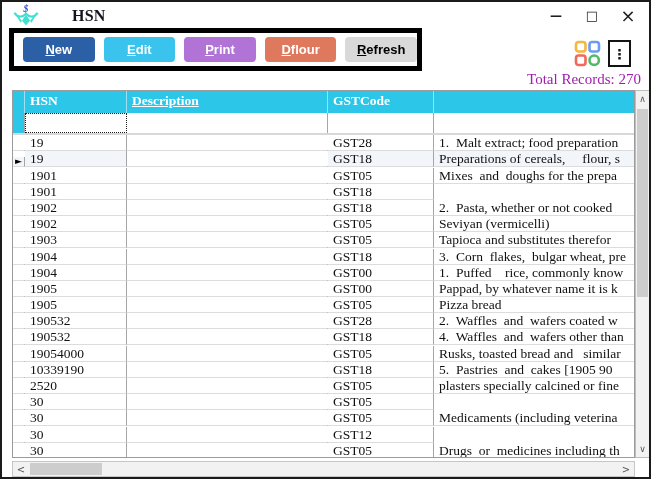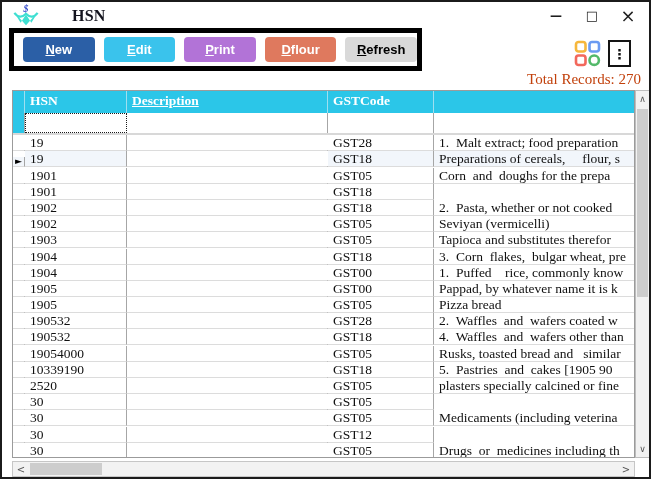--- a/index.html
+++ b/index.html
@@ -36,21 +36,21 @@
   .btn-delete { background:#df795e; color:#fff; }
   .btn-refresh{ background:#d9d9d9; color:#000; }
   .mn { text-decoration:underline; }
   
   .cat-icon { position:absolute; top:38px; right:48px; width:27px; height:27px; cursor:pointer; }
   .kebab-btn {
     position:absolute; top:38px; right:18px; width:23px; height:27px;
     border:2px solid #141414; background:#fff; display:flex; align-items:center; justify-content:center;
     font-family:"DejaVu Sans", sans-serif; font-size:14px; font-weight:bold; color:#111; cursor:pointer;
   }
-  .total-records { position:absolute; top:69px; right:8px; font-size:15px; color:#c2410c; }
+  .total-records { position:absolute; top:69px; right:8px; font-size:15px; color:#a21caf; }
   
   .grid { position:absolute; left:10px; top:88px; width:638px; height:382px; font-size:13.5px; }
   .grid-main { position:absolute; left:0; top:0; width:623px; height:368px; border:1px solid #9b9b9b; background:#fff; overflow:hidden; }
   .grid-header { display:flex; height:22px; background:#2bc6e8; }
   .hcell { color:#fff; font-weight:bold; padding:2px 0 0 5px; border-right:1px solid #9fdff0; white-space:pre; overflow:hidden; }
   .filter-row { display:flex; height:20px; background:#fff; }
   .fcell { border-right:1px solid #a6a6a6; background:#fff; }
   .filter-hsn { border:1.5px dotted #1a1a1a; }
   .row-sep { height:2px; background:#d8d8d8; }
   .grid-row { display:flex; height:16.2px;align-items:flex-end; }
@@ -175,21 +175,21 @@
     <div class="cell w-gst">GST18</div>
     <div class="cell w-rem">Preparations of cereals,     flour, s</div>
   </div>
           <div class="grid-row">
     <div class="cell w-sel sel">
       <span class="pointer"></span>
     </div>
     <div class="cell w-hsn">1901</div>
     <div class="cell w-desc"></div>
     <div class="cell w-gst">GST05</div>
-    <div class="cell w-rem">Corn  and  doughs for the prepa</div>
+    <div class="cell w-rem">Mixes  and  doughs for the prepa</div>
   </div>
           <div class="grid-row">
     <div class="cell w-sel sel">
       <span class="pointer"></span>
     </div>
     <div class="cell w-hsn">1901</div>
     <div class="cell w-desc"></div>
     <div class="cell w-gst">GST18</div>
   </div>
           <div class="grid-row">

